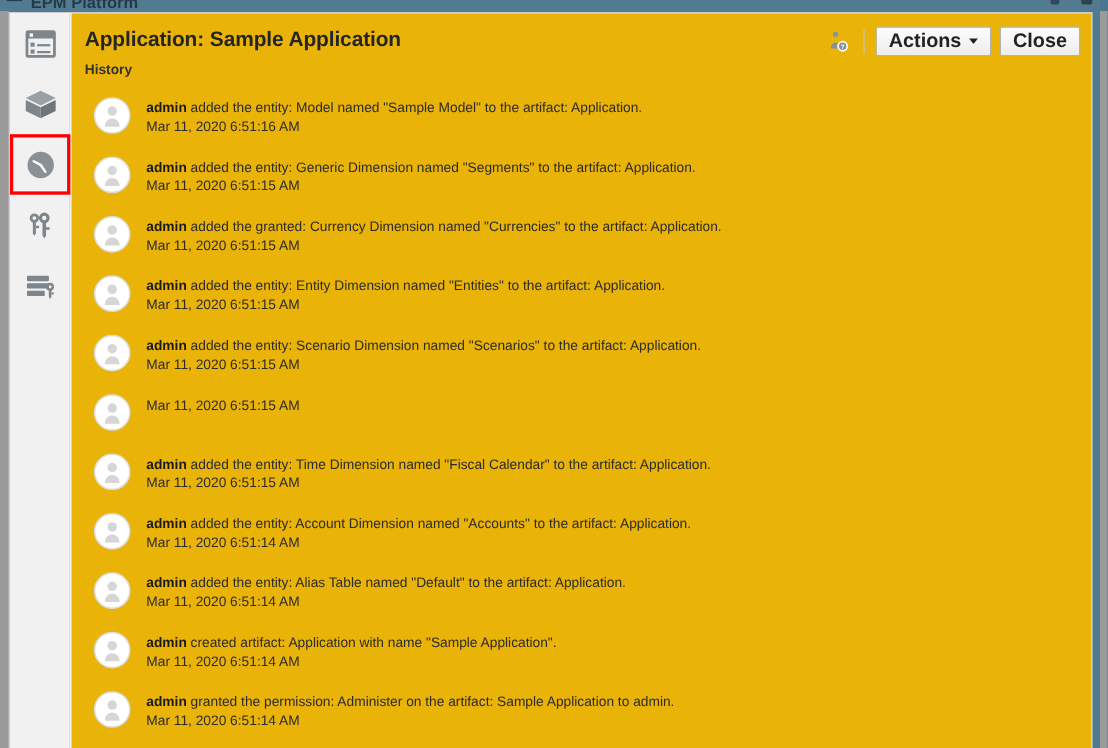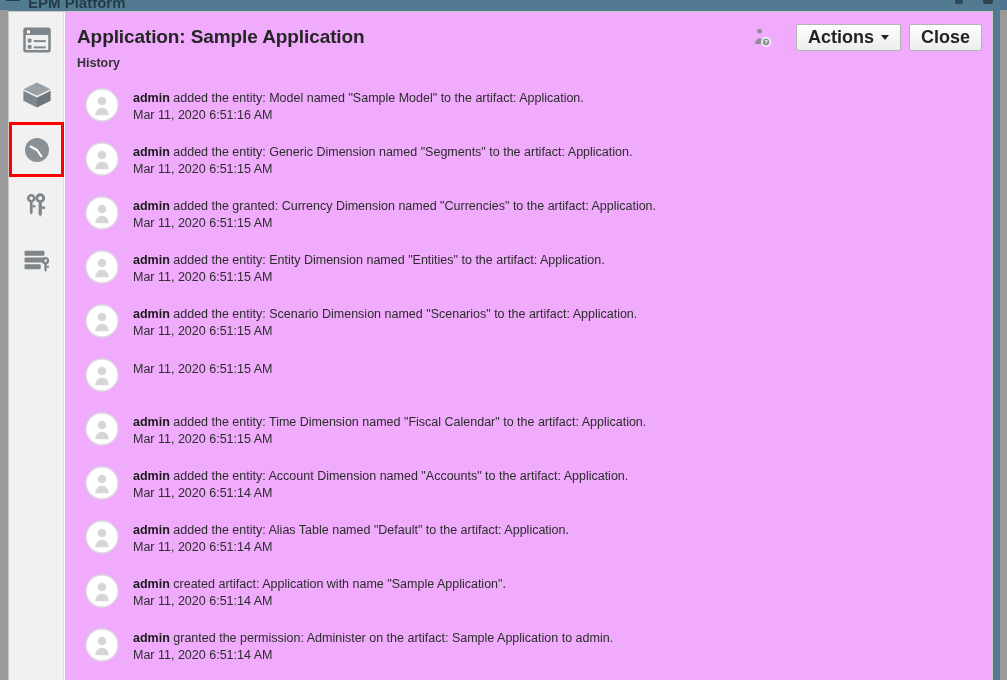--- a/index.html
+++ b/index.html
@@ -110,21 +110,21 @@
     outline-offset: -3px;
     background: #f1f1f1;
   }
   .side-icon { display: block; }
 
   
   .content {
     position: absolute;
     left: 56px; top: 0;
     right: 0; bottom: 0;
-    background: #f0abfc;
+    background: #eab308;
   }
 
   .content-header {
     position: relative;
     padding: 14px 16px 0 12px;
     height: 66px;
   }
   .page-title {
     font-size: 19px;
     font-weight: bold;

